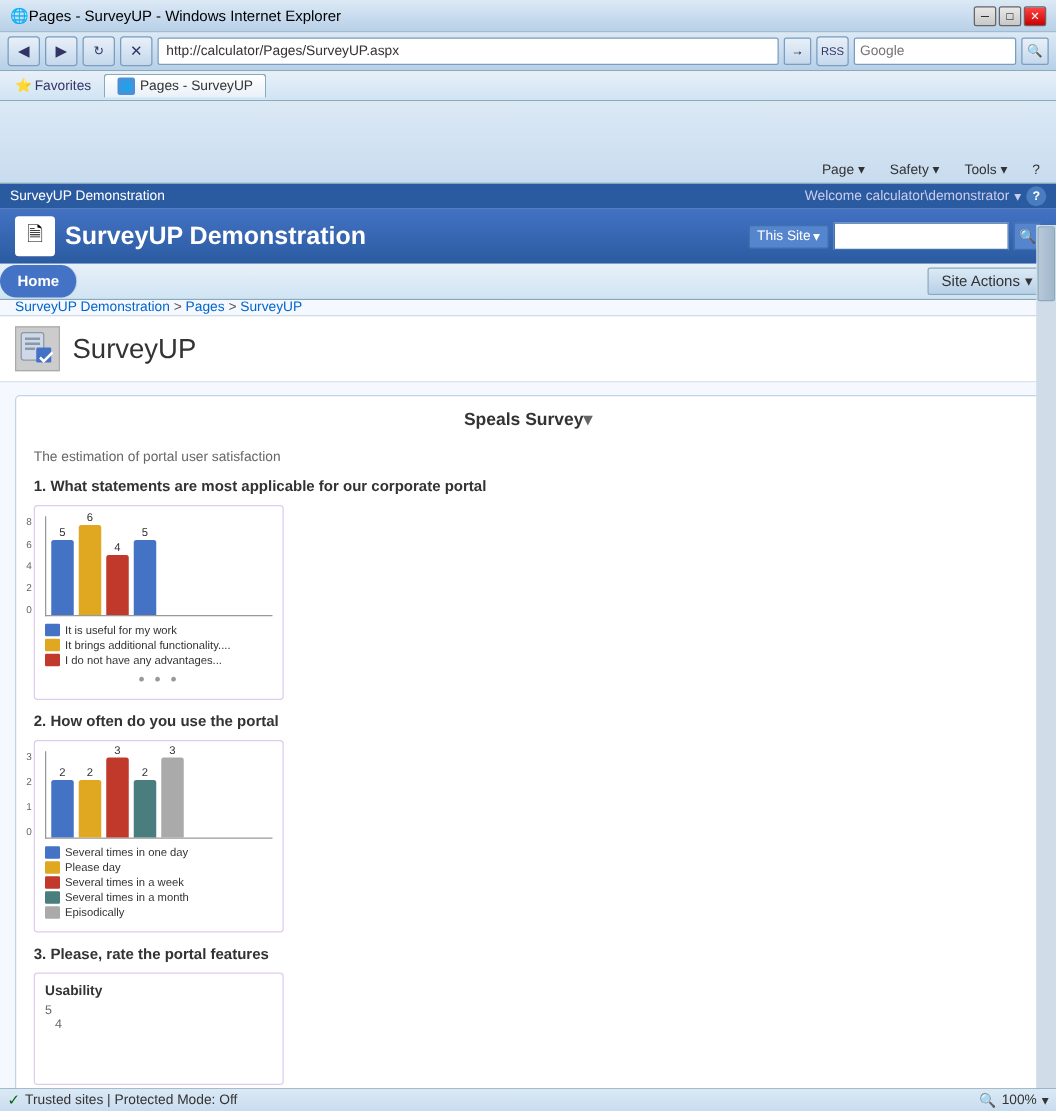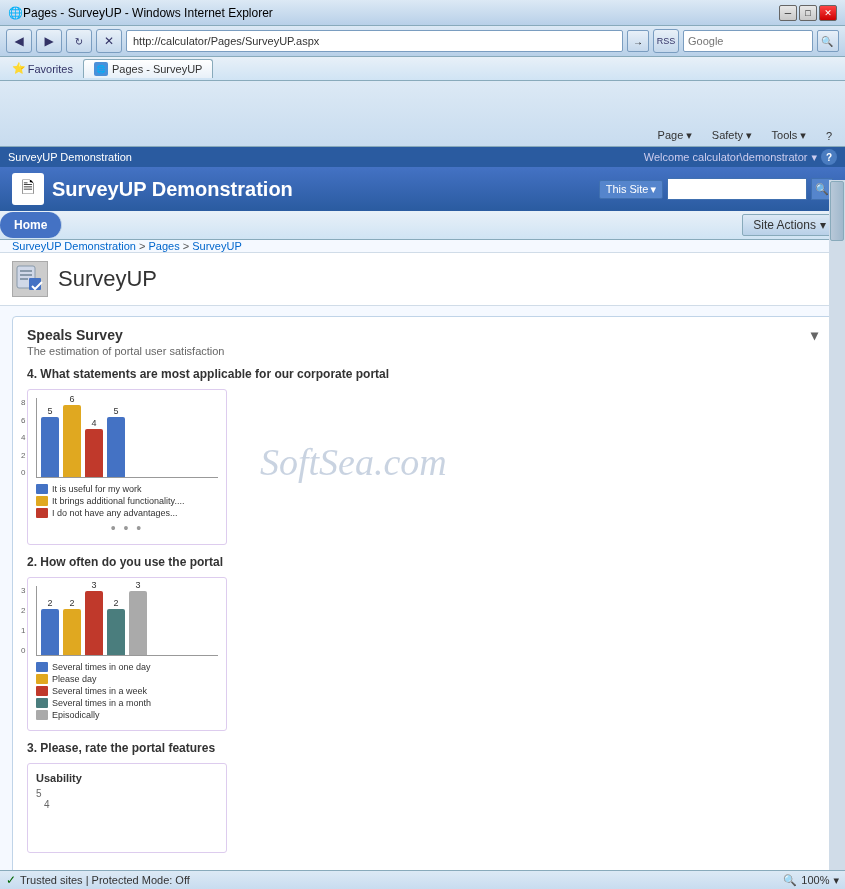--- a/index.html
+++ b/index.html
@@ -117,21 +117,21 @@
     
     .sp-content { padding: 10px 12px; overflow-y: auto; height: calc(889px - 280px); background: #f5f9ff; }
 
     .survey-card {
       background: #fff;
       border: 1px solid #c0d4e8;
       border-radius: 4px;
       margin-bottom: 16px;
       padding: 10px 14px;
     }
-    .survey-title { font-size: 14px; font-weight: bold; color: #333; margin-bottom: 2px; display: flex; justify-content: space-between; }
+    .survey-title { font-size: 14px; font-weight: bold; color: #333; margin-bottom: 17px; display: flex; justify-content: center; }
     .survey-subtitle { font-size: 11px; color: #666; margin-bottom: 10px; }
     .question-label { font-size: 12px; font-weight: bold; color: #333; margin-bottom: 8px; }
 
     
     .chart-container { width: 200px; background: #fff; border: 1px solid #dce; border-radius: 3px; padding: 8px; margin-bottom: 10px; }
     .chart-area { position: relative; height: 80px; border-left: 1px solid #999; border-bottom: 1px solid #999; display: flex; align-items: flex-end; gap: 4px; padding: 4px 4px 0 4px; }
     .chart-bar { display: flex; flex-direction: column; align-items: center; }
     .bar { width: 18px; border-radius: 2px 2px 0 0; }
     .bar-label { font-size: 9px; color: #333; margin-bottom: 1px; }
     .legend { margin-top: 6px; }
@@ -290,21 +290,21 @@
 
   <div class="survey-card">
     <div class="survey-title">
       <span>Speals Survey</span>
       <span style="color:#666;">▾</span>
     </div>
     <div class="survey-subtitle">The estimation of portal user satisfaction</div>
 
     <div>
       <div class="question-label">
-        <strong>4. What statements are most applicable for our corporate portal</strong>
+        <strong>1. What statements are most applicable for our corporate portal</strong>
       </div>
       <div class="chart-container">
         <div class="chart-area">
           <div style="position:absolute; left:-16px; top:0; font-size:8px; color:#666; display:flex; flex-direction:column; justify-content:space-between; height:100%;">
             <span>8</span>
                 <span>6</span>
                 <span>4</span>
                 <span>2</span>
                 <span>0</span>
           </div>
@@ -408,21 +408,20 @@
       <div class="chart-container" style="height:90px;">
         <div style="font-size:11px; font-weight:bold; color:#333; margin-bottom:4px;">Usability</div>
         <div style="font-size:10px; color:#666;">5</div>
         <div style="font-size:10px; color:#666; padding-left:8px;">4</div>
       </div>
     </div>
 
   </div>
 </div>
 
-<div class="watermark">SoftSea.com</div>
 
 <div class="scrollbar">
   <div class="scrollbar-thumb"></div>
 </div>
 
 <div class="browser-statusbar">
   <div class="status-left">
     <span class="status-check">✓</span>
     <span>Trusted sites | Protected Mode: Off</span>
   </div>

